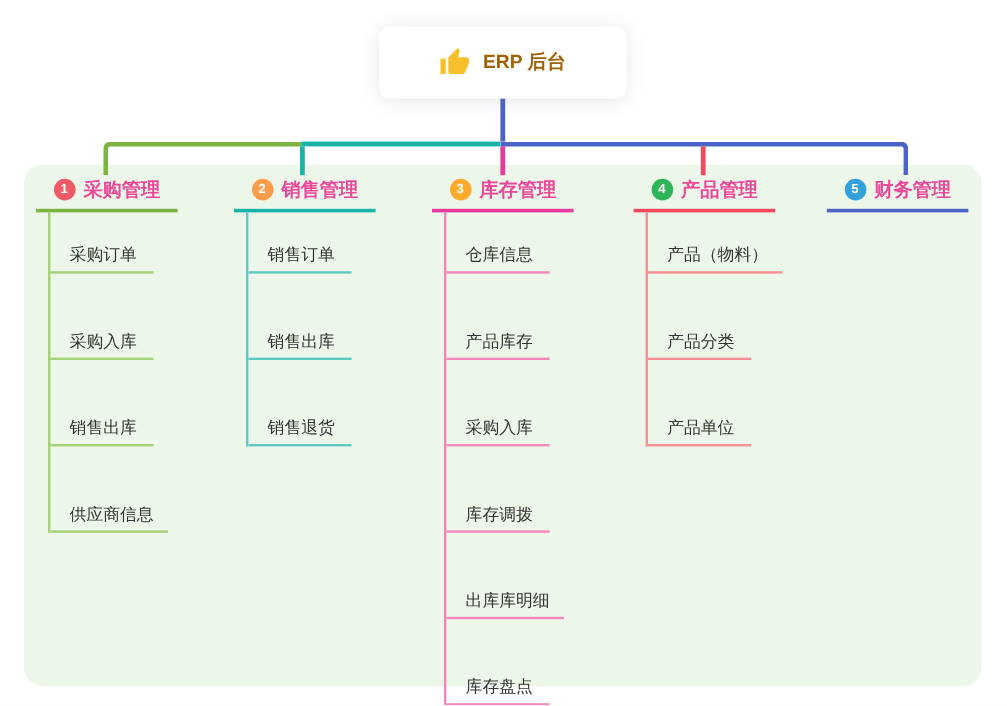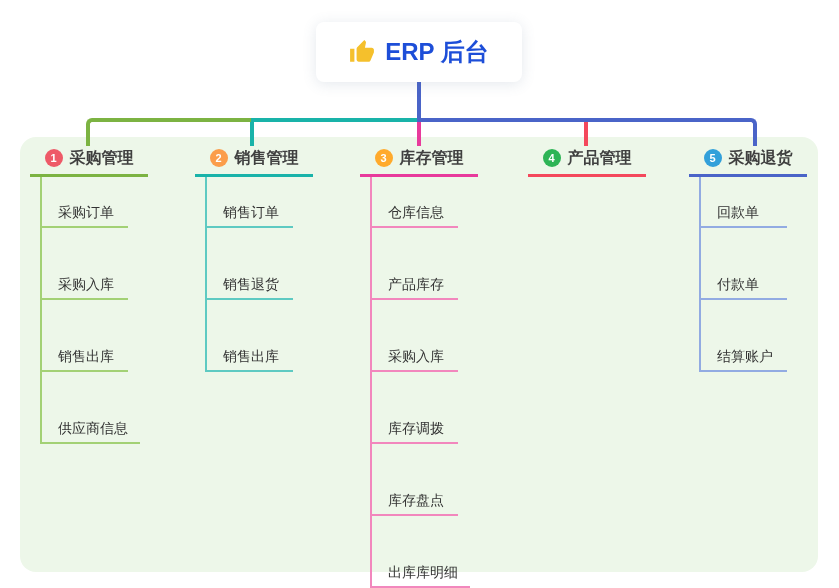--- a/index.html
+++ b/index.html
@@ -3,21 +3,21 @@
 <meta charset="utf-8">
 <style>
   html,body{margin:0;padding:0;background:#ffffff;}
   .canvas{position:relative;width:839px;height:588px;background:#ffffff;overflow:hidden;
           font-family:"Liberation Sans","DejaVu Sans",sans-serif;}
   .panel{position:absolute;left:20px;top:137px;width:798px;height:435px;
          background:var(--panel,#edf7e9);border-radius:16px;}
   .root-card{position:absolute;left:316px;top:22px;width:206px;height:60px;background:#fff;
              border-radius:8px;box-shadow:0 2px 14px rgba(90,110,140,.16);
              display:flex;align-items:center;justify-content:center;gap:10px;
-             font-size:24px;font-weight:600;color:#1d4ed8;}
+             font-size:16px;font-weight:600;color:#a16207;}
   .root-card svg{display:block;}
   
   .stem{position:absolute;left:417px;top:82px;width:4px;height:36px;background:var(--c,#4a64c8);}
   .bus-left{position:absolute;left:86px;top:118px;width:165px;height:28px;box-sizing:border-box;
             border-top:4px solid var(--c,#7cb342);border-left:4px solid var(--c,#7cb342);
             border-top-left-radius:6px;}
   .bus-mid{position:absolute;left:251px;top:118px;width:166px;height:4px;background:var(--c,#19b3a9);}
   .bus-right{position:absolute;left:417px;top:118px;width:340px;height:28px;box-sizing:border-box;
              border-top:4px solid var(--c,#4a64c8);border-right:4px solid var(--c,#4a64c8);
              border-top-right-radius:6px;}
@@ -25,21 +25,21 @@
   .drop.d2{left:250px;} .drop.d3{left:417px;} .drop.d4{left:584px;}
   
   .branch{position:absolute;top:146px;width:118px;}
   .branch.b1{left:30px;} .branch.b2{left:195px;} .branch.b3{left:360px;}
   .branch.b4{left:528px;} .branch.b5{left:689px;}
   .branch-header{height:31px;box-sizing:border-box;border-bottom:3px solid var(--line,#888);
                  display:flex;align-items:center;justify-content:center;gap:7px;padding-bottom:4px;}
   .badge{width:18px;height:18px;border-radius:50%;background:var(--badge,#999);color:#fff;
          font-size:11px;font-weight:600;display:flex;align-items:center;justify-content:center;
          flex:0 0 18px;line-height:1;}
-  .branch-title{font-size:16px;font-weight:700;color:#404040;white-space:nowrap;}
+  .branch-title{font-size:16px;font-weight:700;color:#ec4899;white-space:nowrap;}
   .children{margin-left:10px;border-left:2px solid var(--cline,#bbb);}
   .child{height:72px;box-sizing:border-box;width:fit-content;min-width:86px;
          display:flex;align-items:flex-end;padding:0 12px 4px 16px;
          border-bottom:2px solid var(--cline,#bbb);
          font-size:14px;color:#333;white-space:nowrap;}
   .child:first-child{height:51px;}
 </style>
 </head>
 <body>
 
@@ -77,52 +77,52 @@
     </div>
   </div>
 
   <div class="branch b2" style="--line: #19b3a9; --cline: #5ecac2; --badge: #fb9d4b;">
     <div class="branch-header">
       <span class="badge">2</span>
       <span class="branch-title">销售管理</span>
     </div>
     <div class="children">
       <div class="child">销售订单</div>
+      <div class="child">销售出库</div>
       <div class="child">销售退货</div>
-      <div class="child">销售出库</div>
     </div>
   </div>
 
   <div class="branch b3" style="--line: #e83a9c; --cline: #f287bd; --badge: #ffaa2c;">
     <div class="branch-header">
       <span class="badge">3</span>
       <span class="branch-title">库存管理</span>
     </div>
     <div class="children">
       <div class="child">仓库信息</div>
       <div class="child">产品库存</div>
       <div class="child">采购入库</div>
       <div class="child">库存调拨</div>
+      <div class="child">出库库明细</div>
       <div class="child">库存盘点</div>
-      <div class="child">出库库明细</div>
     </div>
   </div>
 
   <div class="branch b4" style="--line: #f4485c; --cline: #f78f96; --badge: #2eb456;">
     <div class="branch-header">
       <span class="badge">4</span>
       <span class="branch-title">产品管理</span>
     </div>
+    <div class="children">
+      <div class="child">产品（物料）</div>
+      <div class="child">产品分类</div>
+      <div class="child">产品单位</div>
+    </div>
   </div>
 
   <div class="branch b5" style="--line: #4a64c8; --cline: #92abe2; --badge: #32a0da;">
     <div class="branch-header">
       <span class="badge">5</span>
-      <span class="branch-title">采购退货</span>
-    </div>
-    <div class="children">
-      <div class="child">回款单</div>
-      <div class="child">付款单</div>
-      <div class="child">结算账户</div>
+      <span class="branch-title">财务管理</span>
     </div>
   </div>
 
 </div>
 
 </body></html>

